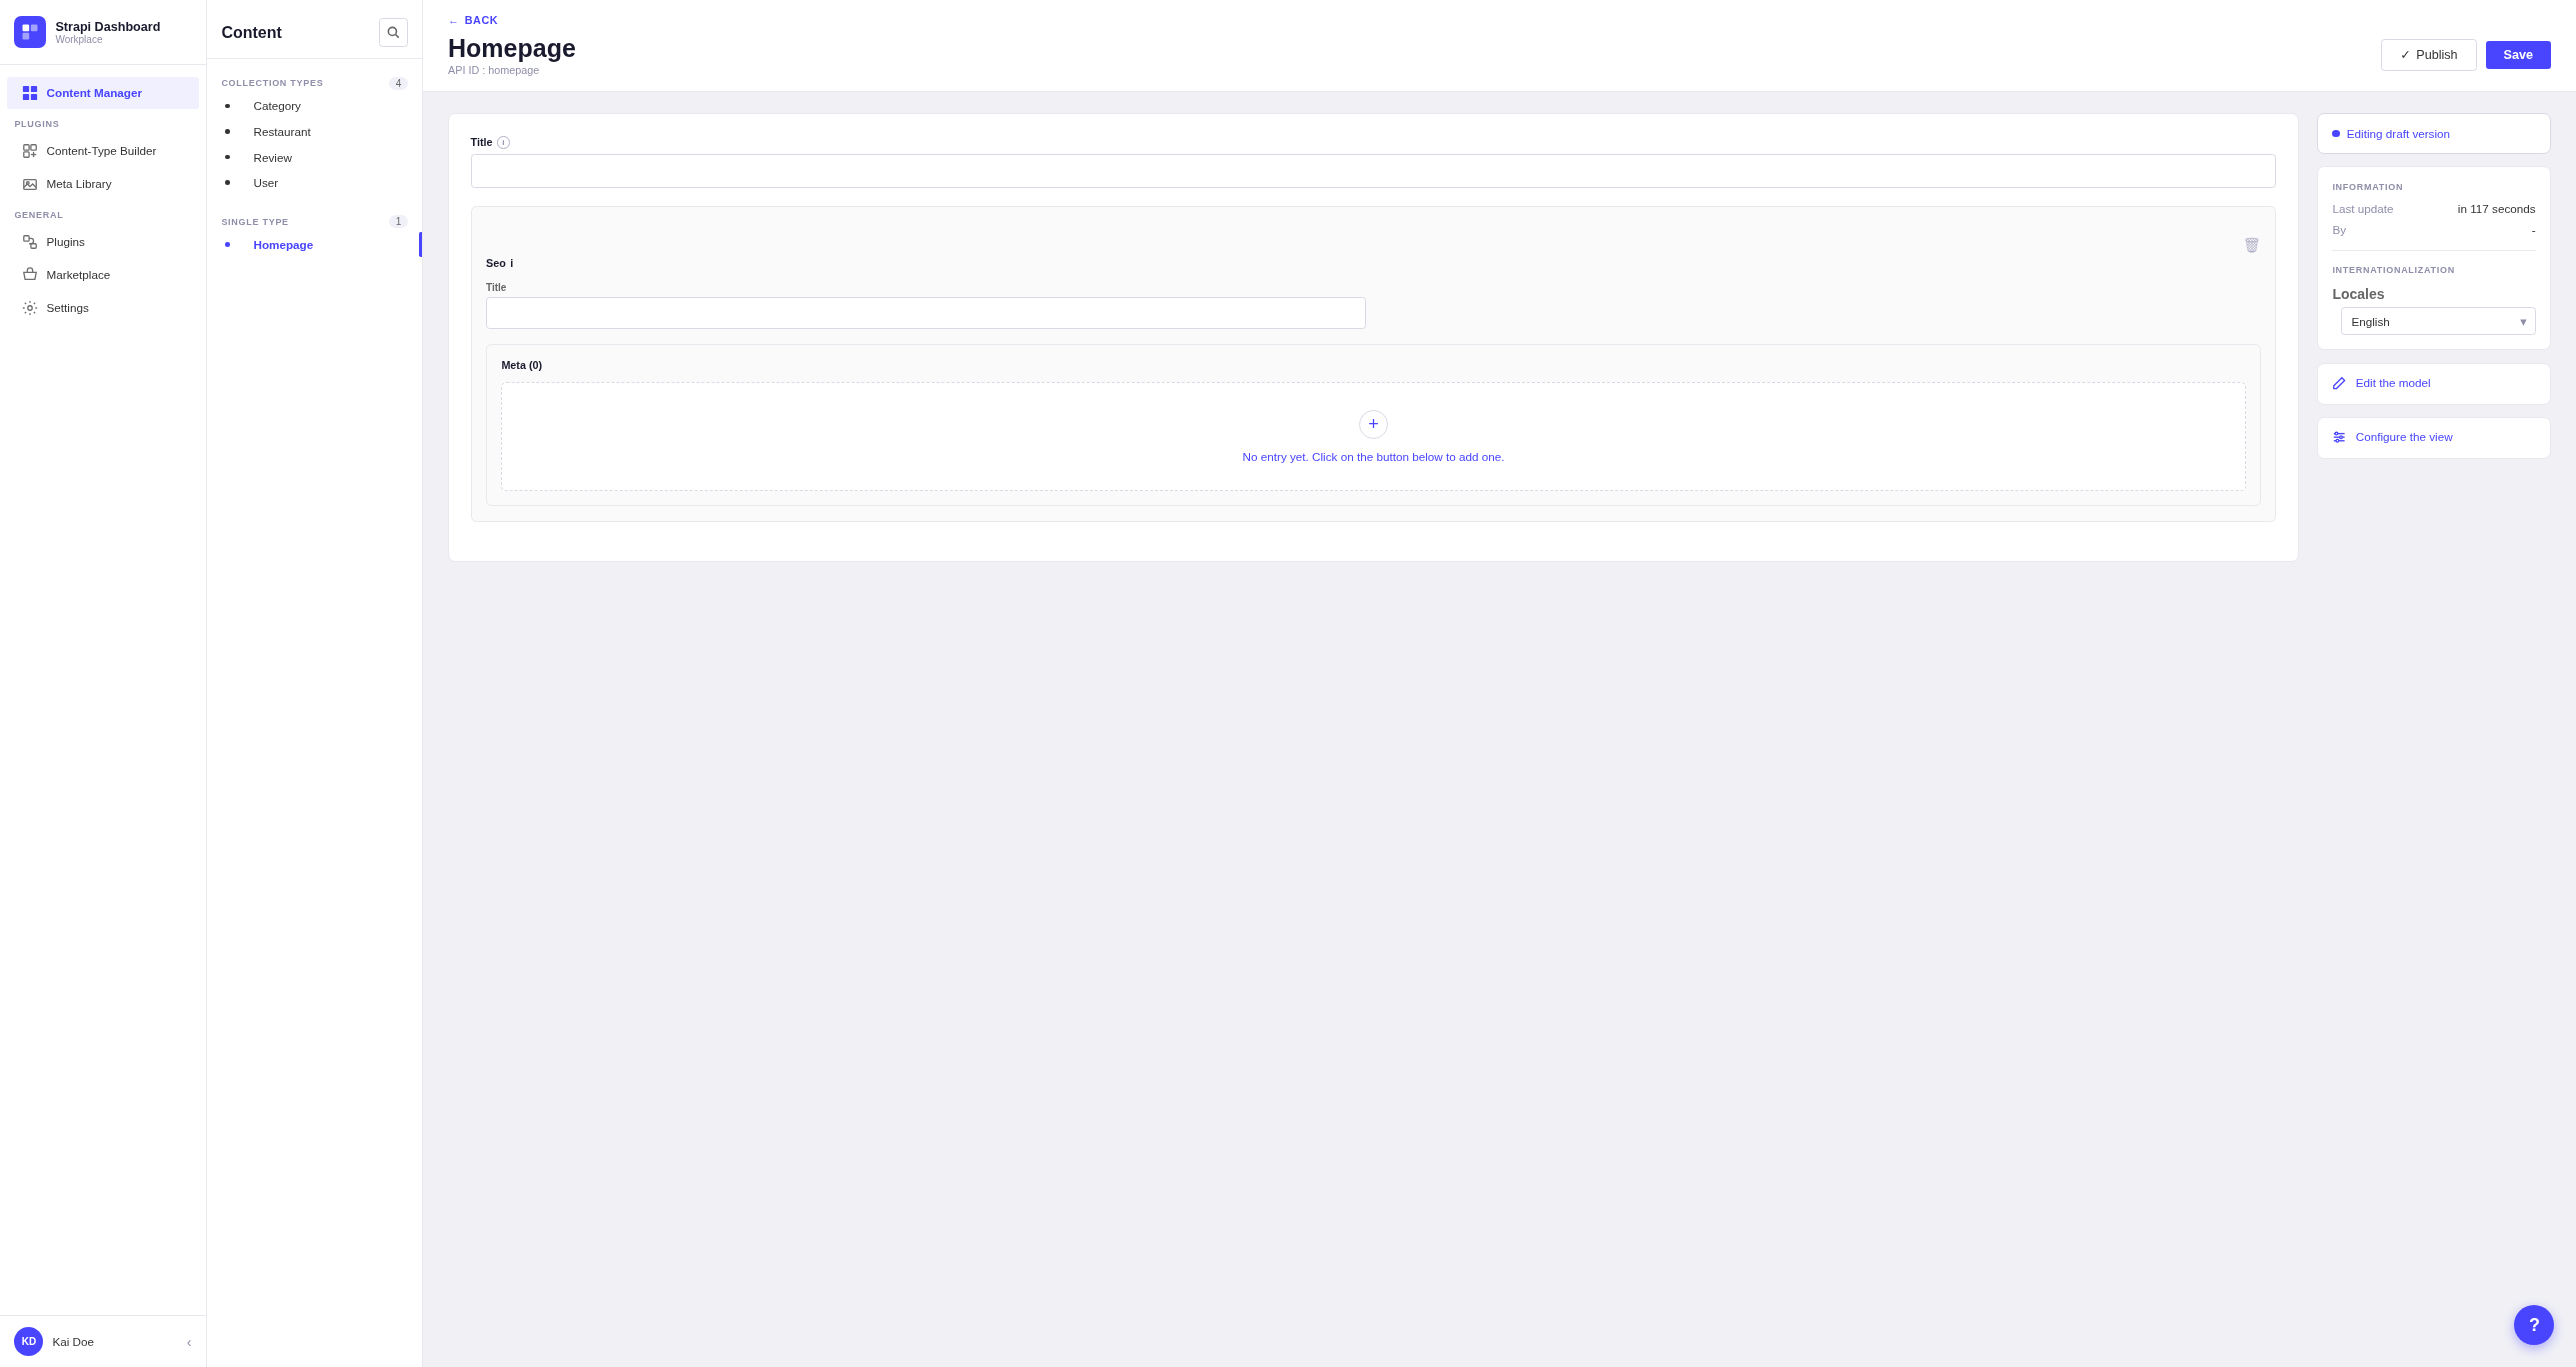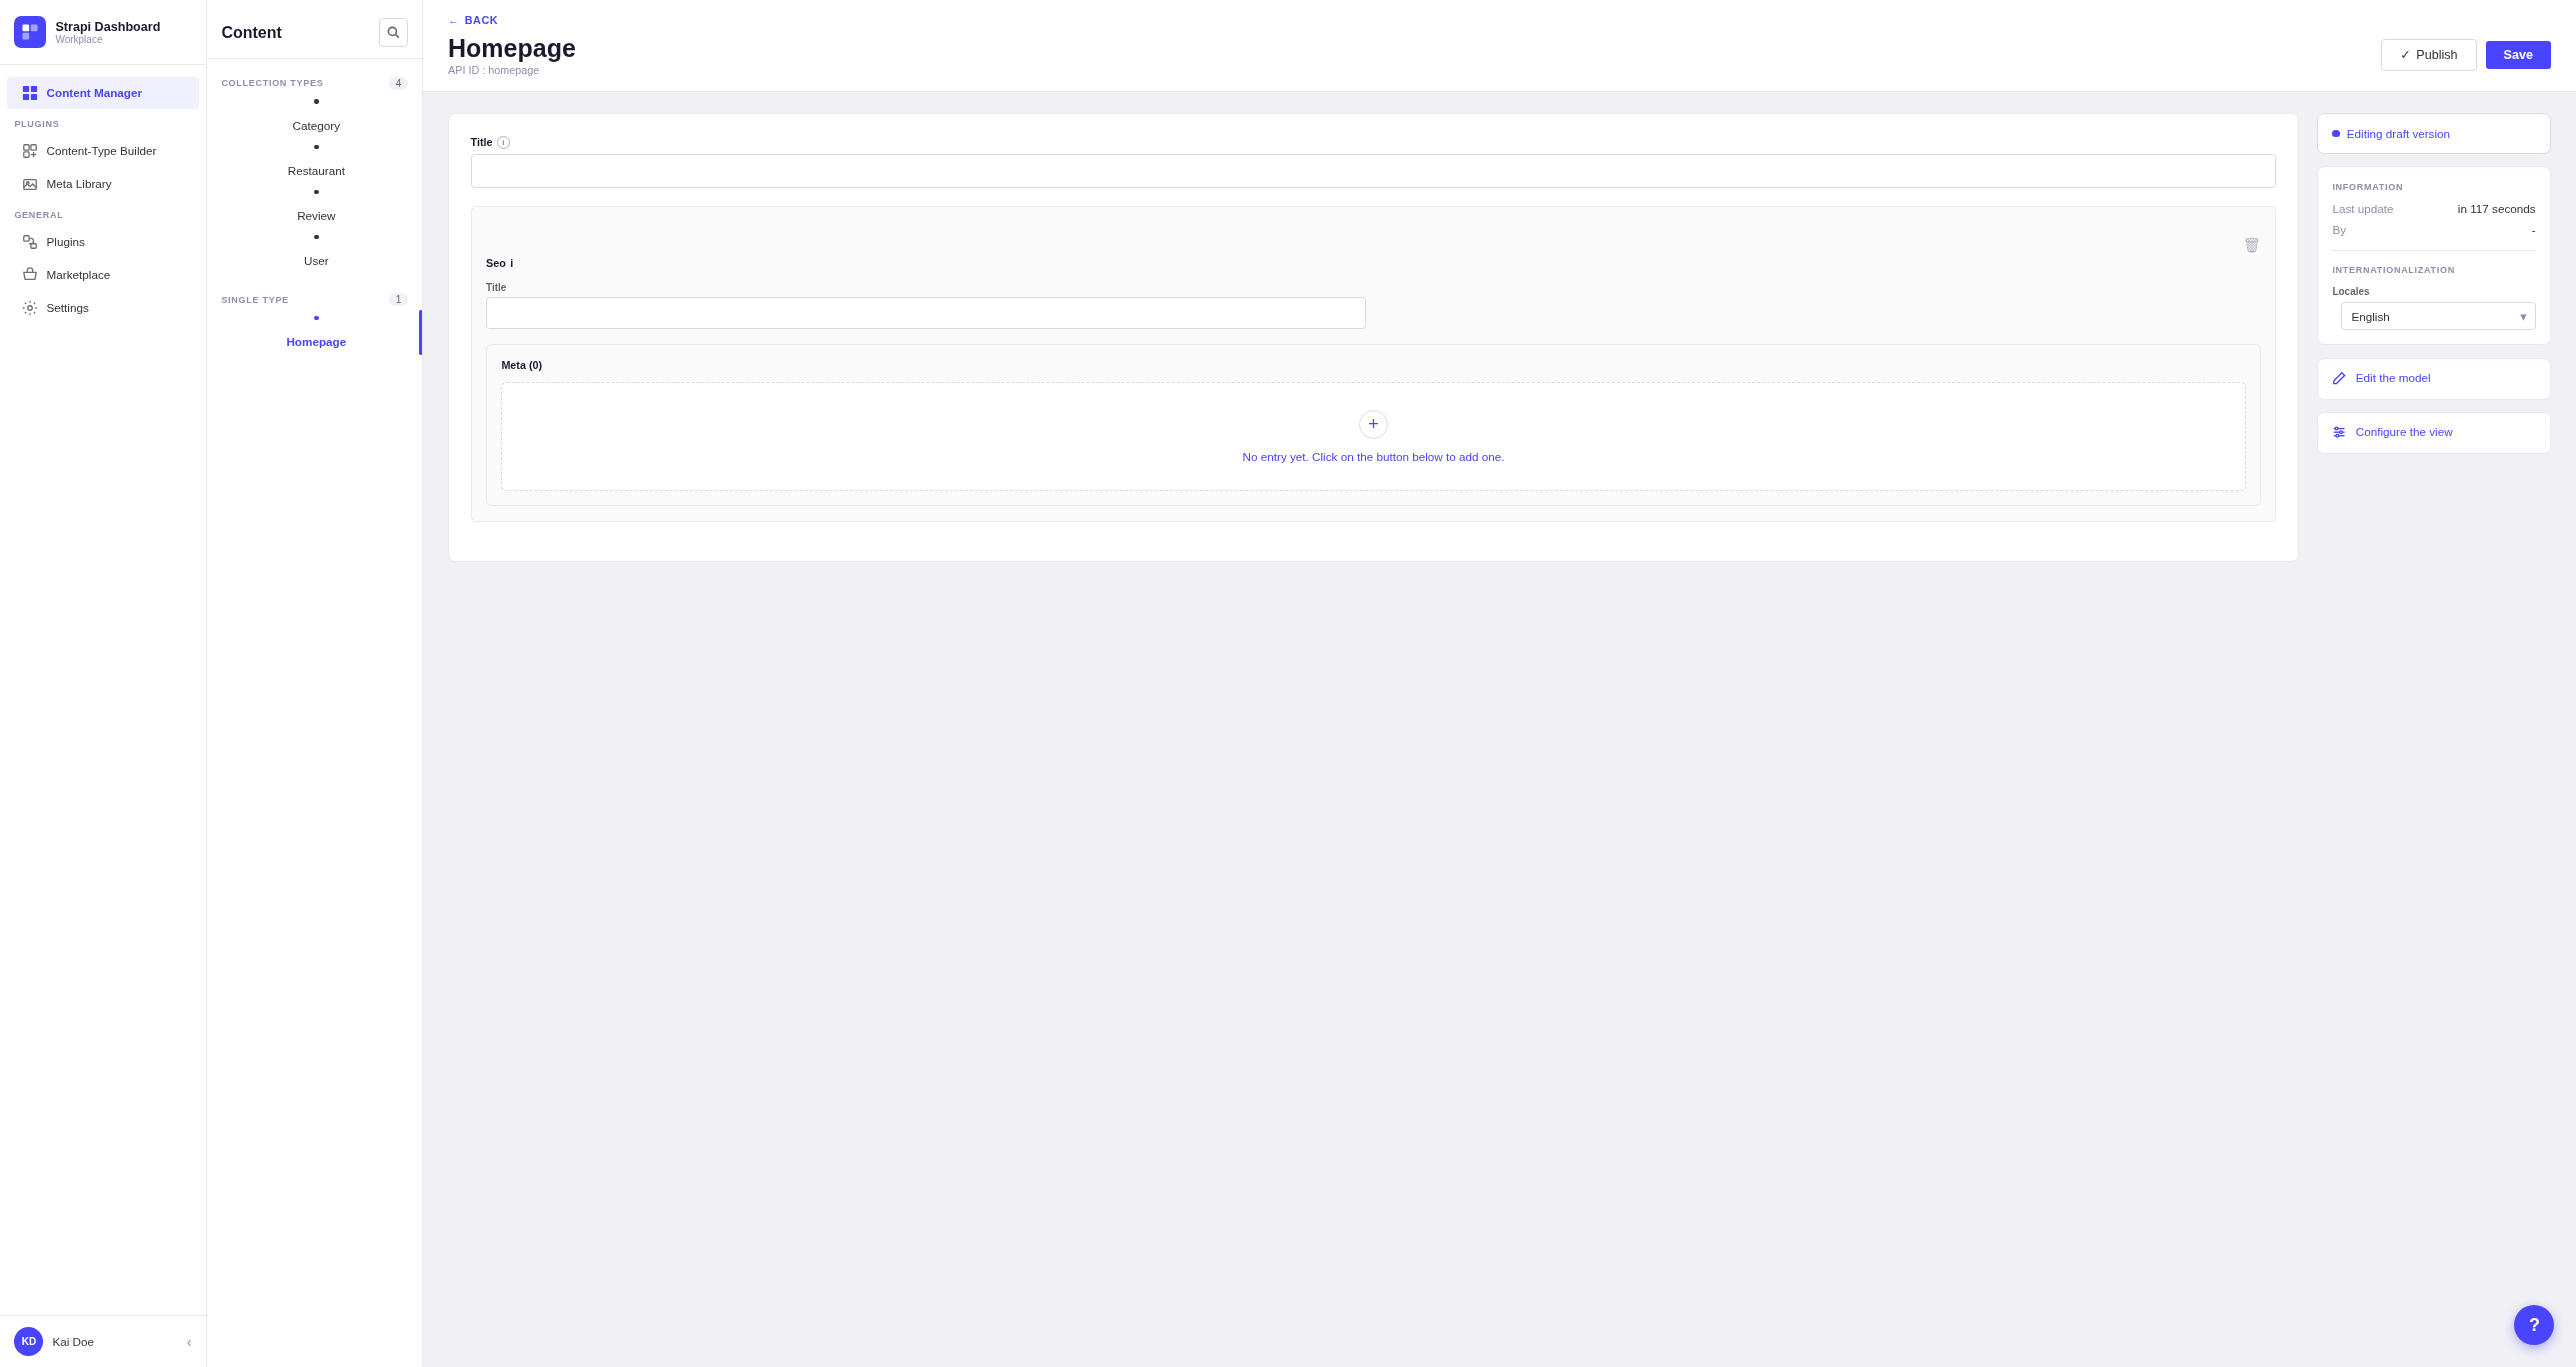--- a/index.html
+++ b/index.html
@@ -115,26 +115,25 @@
     .collection-badge {
       background: #f0f0f8;
       color: #666;
       border-radius: 9px;
       padding: 0.9px 6.3px;
       font-size: 10px;
     }
     .collection-item {
       display: flex;
       align-items: center;
-      gap: 15px;
+      gap: 24px;
       padding: 6.3px 14.4px 6.3px 18px;
       cursor: pointer;
       color: #333;
       font-size: 11.7px;
-      flex-direction: column;
     }
     .collection-item.active { color: #4945ff; font-weight: 600; }
     .dot { width: 4.5px; height: 4.5px; border-radius: 50%; background: currentColor; flex-shrink: 0; }
     .active-indicator {
       position: absolute;
       right: 0;
       top: 0;
       bottom: 0;
       width: 2.7px;
       background: #4945ff;
@@ -384,21 +383,21 @@
     .info-row {
       display: flex;
       justify-content: space-between;
       margin-bottom: 7.2px;
       font-size: 11.7px;
     }
     .info-key { color: #8e8ea9; font-weight: 500; }
     .info-val { color: #333; text-align: right; }
 
     .intl-section { margin-top: 14.4px; border-top: 0.9px solid #e8e8ee; padding-top: 14.4px; }
-    .locales-label { font-size: 10px; font-weight: 600; color: #666; margin-bottom: 5.4px; }
+    .locales-label { font-size: 14px; font-weight: 600; color: #666; margin-bottom: 5.4px; }
     .locales-select {
       width: 100%;
       padding: 6.3px 9px;
       border: 0.9px solid #d9d9e5;
       border-radius: 3.6px;
       font-size: 11.7px;
       color: #333;
       background: #fff;
       appearance: none;
       cursor: pointer;

